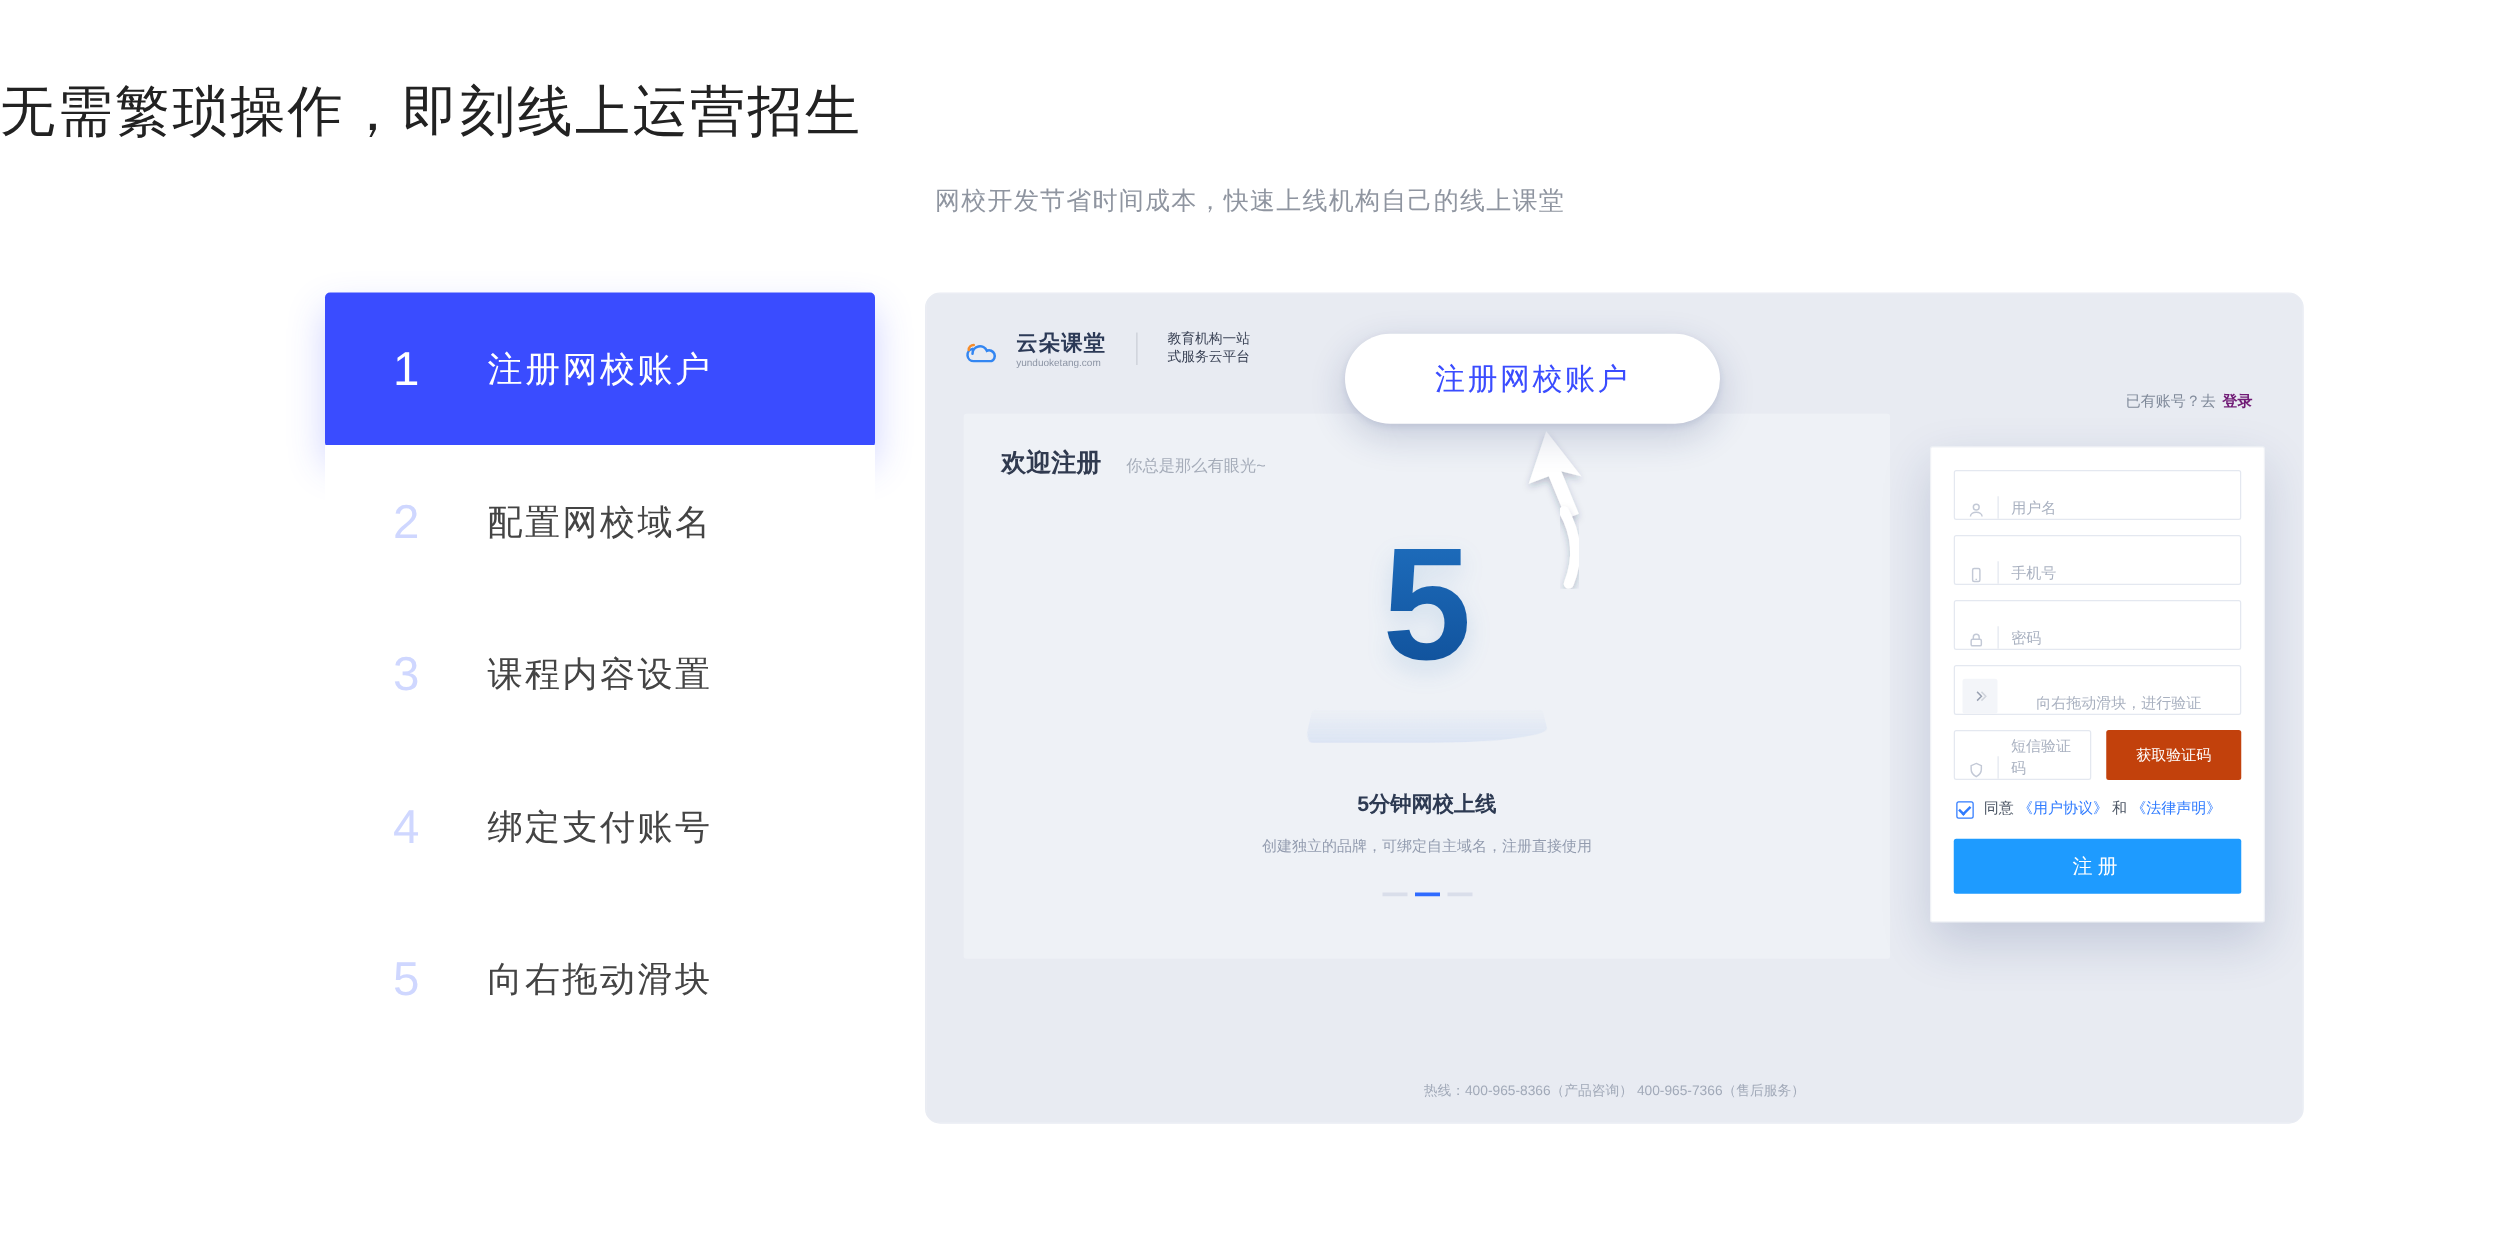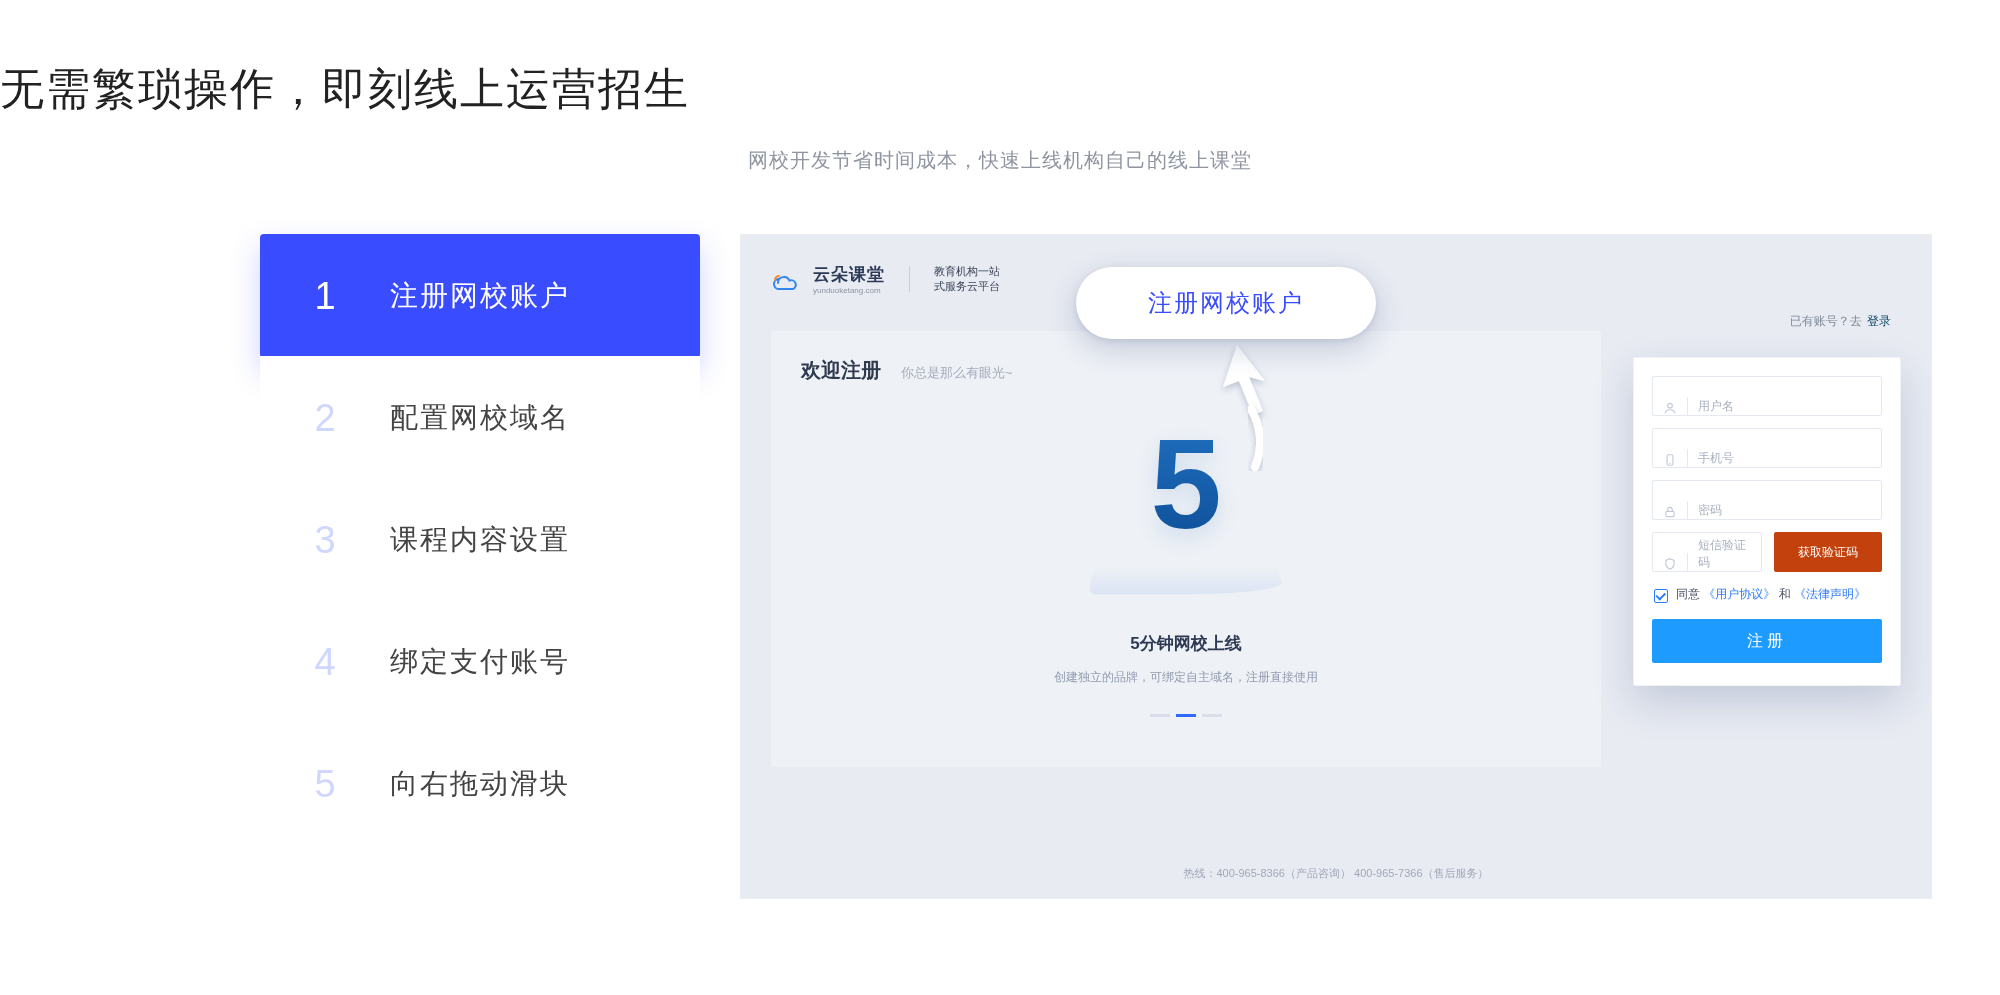--- a/index.html
+++ b/index.html
@@ -60,25 +60,25 @@
     font-size: 28px;
     color: #444;
     letter-spacing: 2px;
   }
   .step.active .step-label { color: #fff; }
 
   
   .preview-col { width: 1000px; }
   .preview {
     position: relative;
-    width: 1192px;
+    width: 1103px;
     height: 665px;
     background: #f3f5f9;
     border: 1px solid #e9ecf3;
-    border-radius: 0;
+    border-radius: 12px;
     overflow: hidden;
   }
 
   
   .mock {
     position: absolute;
     left: 0; top: 0; right: 0; bottom: 0;
     padding: 22px 30px 0;
   }
   .mock-header {
@@ -153,21 +153,21 @@
     width: 268px;
     position: relative;
   }
   .login-hint {
     position: absolute;
     right: 10px;
     top: -18px;
     font-size: 12px;
     color: #7f8999;
   }
-  .login-hint a { color: #0c4a6e; text-decoration: none; font-weight: 400; margin-left: 2px; }
+  .login-hint a { color: #701a75; text-decoration: none; font-weight: 700; margin-left: 2px; }
 
   .signup-card {
     margin-top: 26px;
     background: #fff;
     border: 1px solid #f0f2f6;
     border-radius: 2px;
     box-shadow: 0 16px 40px rgba(30,52,110,0.18);
     padding: 18px 18px 22px;
   }
   .field {
@@ -393,20 +393,29 @@
                   <span class="icon">
                     <svg width="14" height="14" viewBox="0 0 24 24" fill="none" stroke="currentColor" stroke-width="2">
                         <rect x="5" y="11" width="14" height="9" rx="2"></rect>
                         <path d="M8 11V8a4 4 0 0 1 8 0v3"></path>
                       </svg>
                   </span>
                   <span class="sep"></span>
                   <span>密码</span>
                 </div>
 
+                <div class="field captcha">
+                  <span class="captcha-icon">
+                    <svg width="14" height="14" viewBox="0 0 24 24" fill="none" stroke="#9aa2b2" stroke-width="2">
+                        <polyline points="8 6 14 12 8 18"></polyline>
+                        <polyline points="14 6 20 12 14 18" opacity="0.4"></polyline>
+                      </svg>
+                  </span>
+                  <span style="flex:1;text-align:center;">向右拖动滑块，进行验证</span>
+                </div>
 
                 <div class="split">
                   <div class="field" style="flex:1">
                     <span class="icon">
                       <svg width="14" height="14" viewBox="0 0 24 24" fill="none" stroke="currentColor" stroke-width="2">
                           <path d="M12 3l7 3v5c0 5-3 8-7 10-4-2-7-5-7-10V6l7-3z"></path>
                         </svg>
                     </span>
                     <span class="sep"></span>
                     <span>短信验证码</span>

